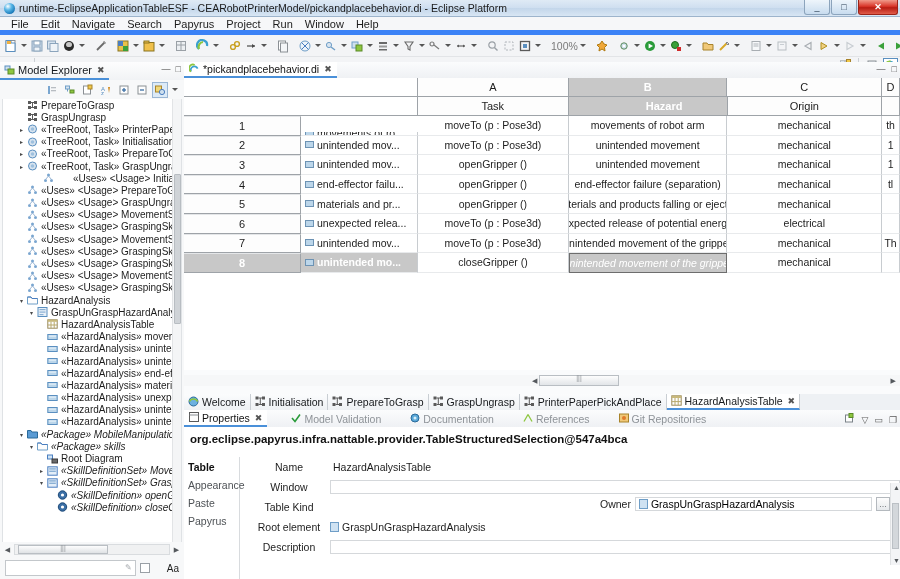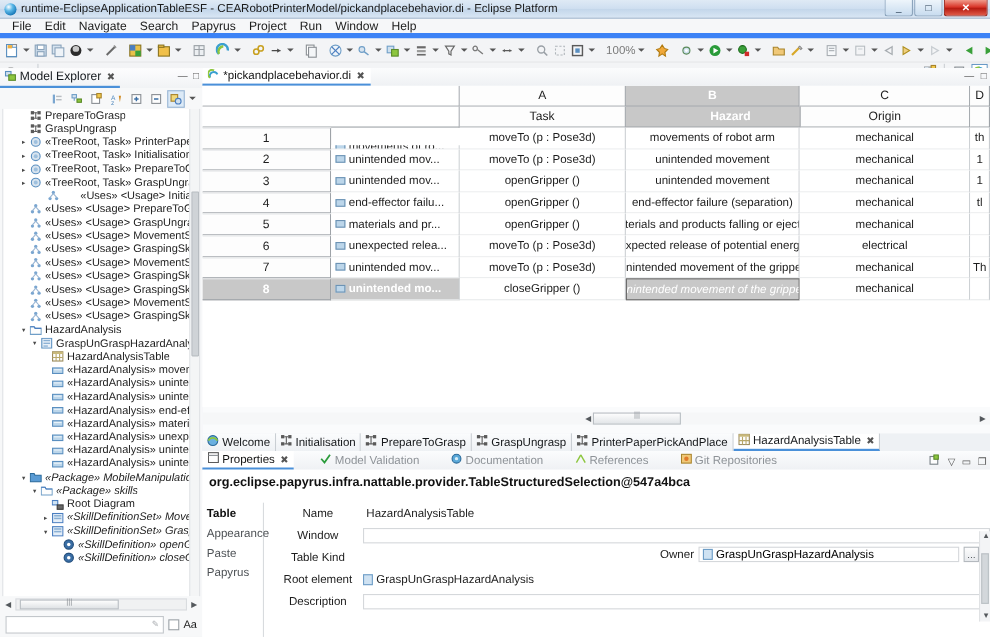--- a/index.html
+++ b/index.html
@@ -153,21 +153,21 @@
   }
   .hscroll-thumb::after { content:"|||"; position:absolute; left:50%; top:-2px; transform:translateX(-50%); font-size:7px; color:#8a8f94;}
   .arrow-btn { font-size: 7px; color: #55595d; width: 9px; text-align: center; }
   .filter-row { height: 22px; display: flex; align-items: center; gap: 4px; padding: 0 5px; }
   .filter-input {
     flex: 1; height: 16px; background: #fff; border: 1px solid #c3c7cb;
     position: relative;
   }
   .filter-pencil { position: absolute; right: 3px; top: 2px; font-size: 8px; color: #a8acb0; }
   .aa-box { width: 10px; height: 10px; border: 1px solid #9aa0a6; background: #fff; }
-  .aa-lbl { font-size: 10px; color: #1d1d1d; }
+  .aa-lbl { font-size: 10px; color: #1d1d1d; margin-left: 13px; }
 
   
   .editor {
     position: absolute; left: 184px; right: 0; top: 0; height: 348px;
     background: #fafbfc;
   }
   .ed-tabbar { height: 16px; position: relative; background: linear-gradient(to bottom,#fbfcfd,#eff1f4); }
   .ed-tab {
     display: inline-flex; align-items: center; gap: 3px; height: 16px;
     padding: 0 5px; background: #ffffff; font-size: 10.5px; color: #131313;

